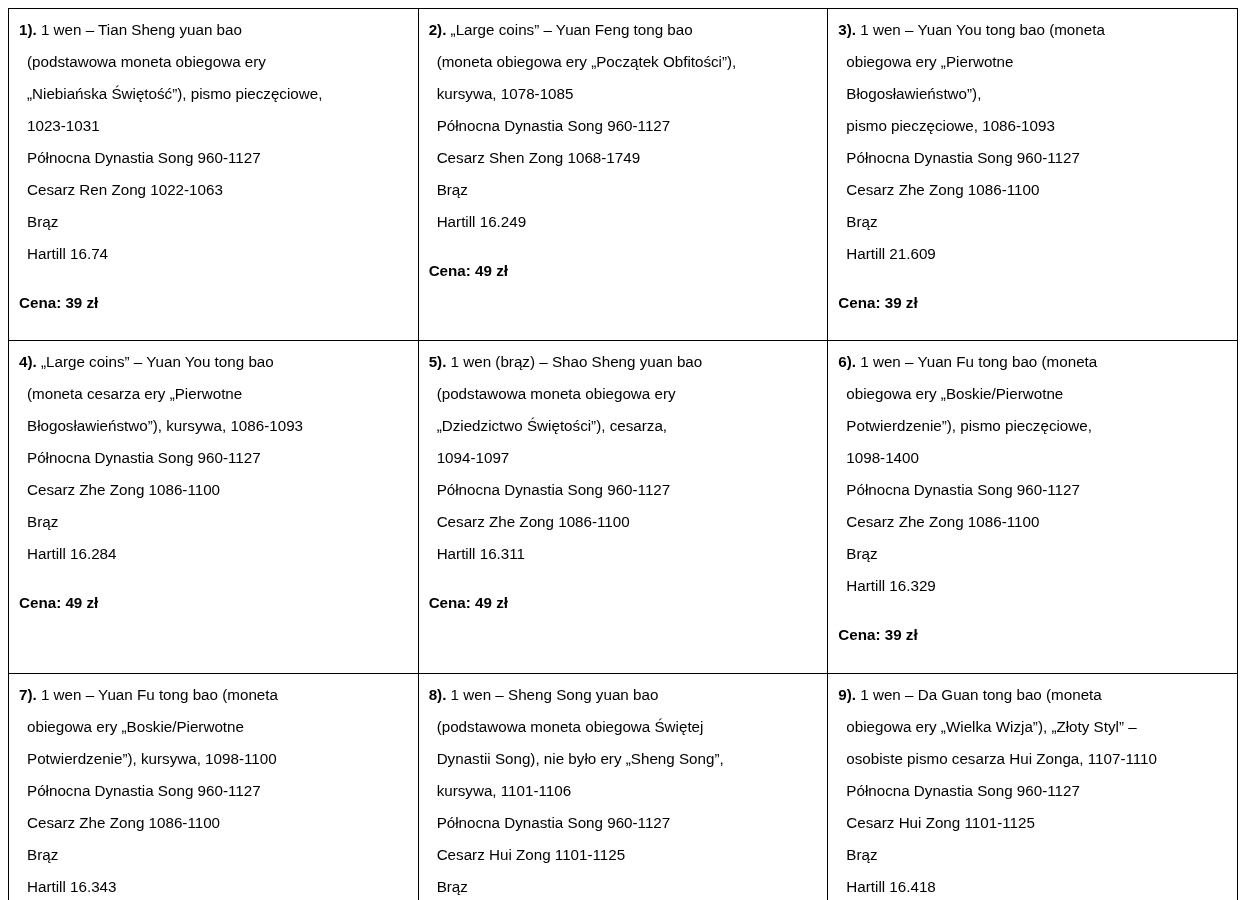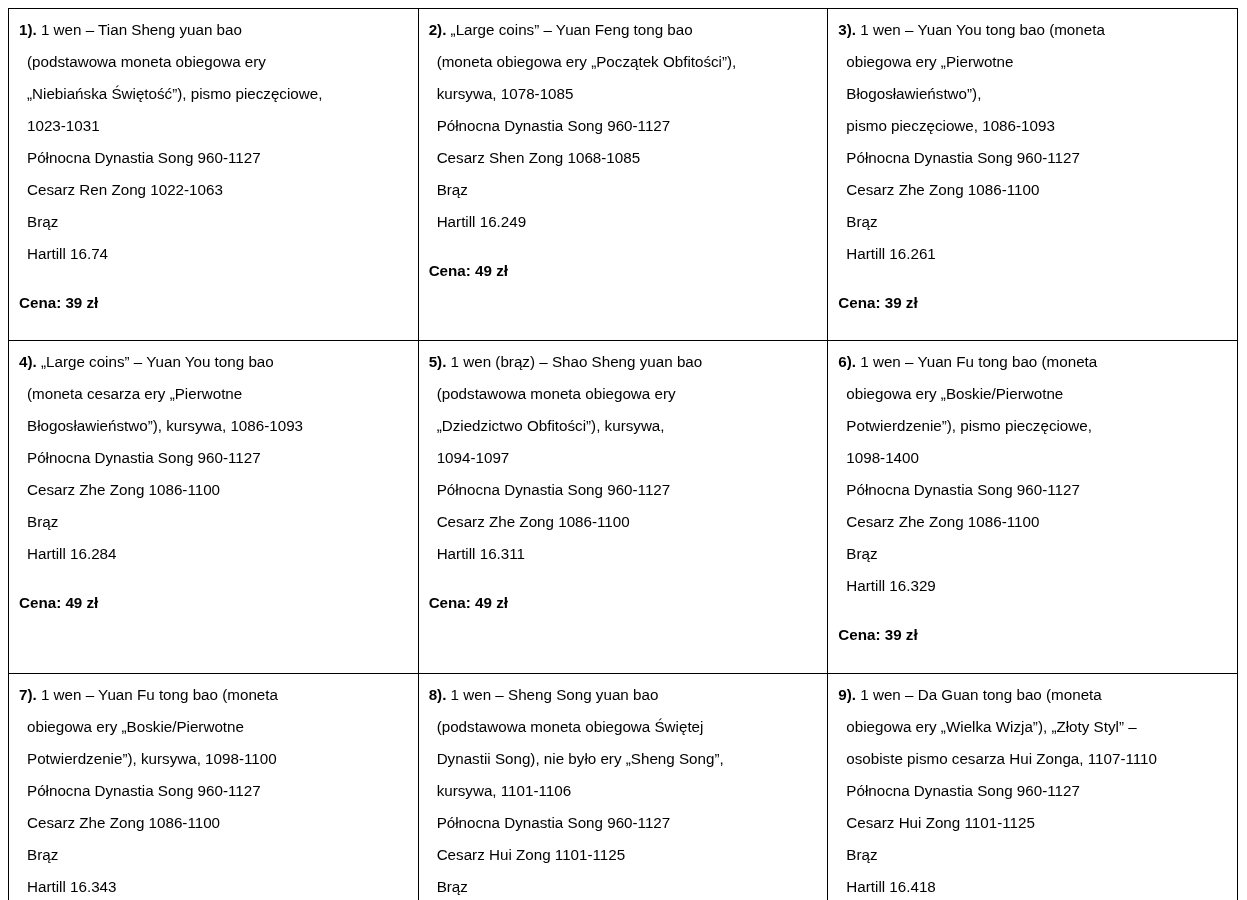--- a/index.html
+++ b/index.html
@@ -69,36 +69,36 @@
             <p class="line">Hartill 16.74</p>
             <p class="price">Cena: 39 zł</p>
           </div>
         </td>
         <td>
           <div class="entry">
             <p class="head"><span class="idx">2).</span><span> „Large coins” – Yuan Feng tong bao</span></p>
             <p class="line">(moneta obiegowa ery „Początek Obfitości”),</p>
             <p class="line">kursywa, 1078-1085</p>
             <p class="line">Północna Dynastia Song 960-1127</p>
-            <p class="line">Cesarz Shen Zong 1068-1085</p>
+            <p class="line">Cesarz Shen Zong 1068-1749</p>
             <p class="line">Brąz</p>
             <p class="line">Hartill 16.249</p>
             <p class="price">Cena: 49 zł</p>
           </div>
         </td>
         <td>
           <div class="entry">
             <p class="head"><span class="idx">3).</span><span> 1 wen – Yuan You tong bao (moneta</span></p>
             <p class="line">obiegowa ery „Pierwotne</p>
             <p class="line">Błogosławieństwo”),</p>
             <p class="line">pismo pieczęciowe, 1086-1093</p>
             <p class="line">Północna Dynastia Song 960-1127</p>
             <p class="line">Cesarz Zhe Zong 1086-1100</p>
             <p class="line">Brąz</p>
-            <p class="line">Hartill 16.261</p>
+            <p class="line">Hartill 21.609</p>
             <p class="price">Cena: 39 zł</p>
           </div>
         </td>
       </tr>
       <tr>
         <td>
           <div class="entry">
             <p class="head"><span class="idx">4).</span><span> „Large coins” – Yuan You tong bao</span></p>
             <p class="line">(moneta cesarza ery „Pierwotne</p>
             <p class="line">Błogosławieństwo”), kursywa, 1086-1093</p>
@@ -106,21 +106,21 @@
             <p class="line">Cesarz Zhe Zong 1086-1100</p>
             <p class="line">Brąz</p>
             <p class="line">Hartill 16.284</p>
             <p class="price">Cena: 49 zł</p>
           </div>
         </td>
         <td>
           <div class="entry">
             <p class="head"><span class="idx">5).</span><span> 1 wen (brąz) – Shao Sheng yuan bao</span></p>
             <p class="line">(podstawowa moneta obiegowa ery</p>
-            <p class="line">„Dziedzictwo Obfitości”), kursywa,</p>
+            <p class="line">„Dziedzictwo Świętości”), cesarza,</p>
             <p class="line">1094-1097</p>
             <p class="line">Północna Dynastia Song 960-1127</p>
             <p class="line">Cesarz Zhe Zong 1086-1100</p>
             <p class="line">Hartill 16.311</p>
             <p class="price">Cena: 49 zł</p>
           </div>
         </td>
         <td>
           <div class="entry">
             <p class="head"><span class="idx">6).</span><span> 1 wen – Yuan Fu tong bao (moneta</span></p>

